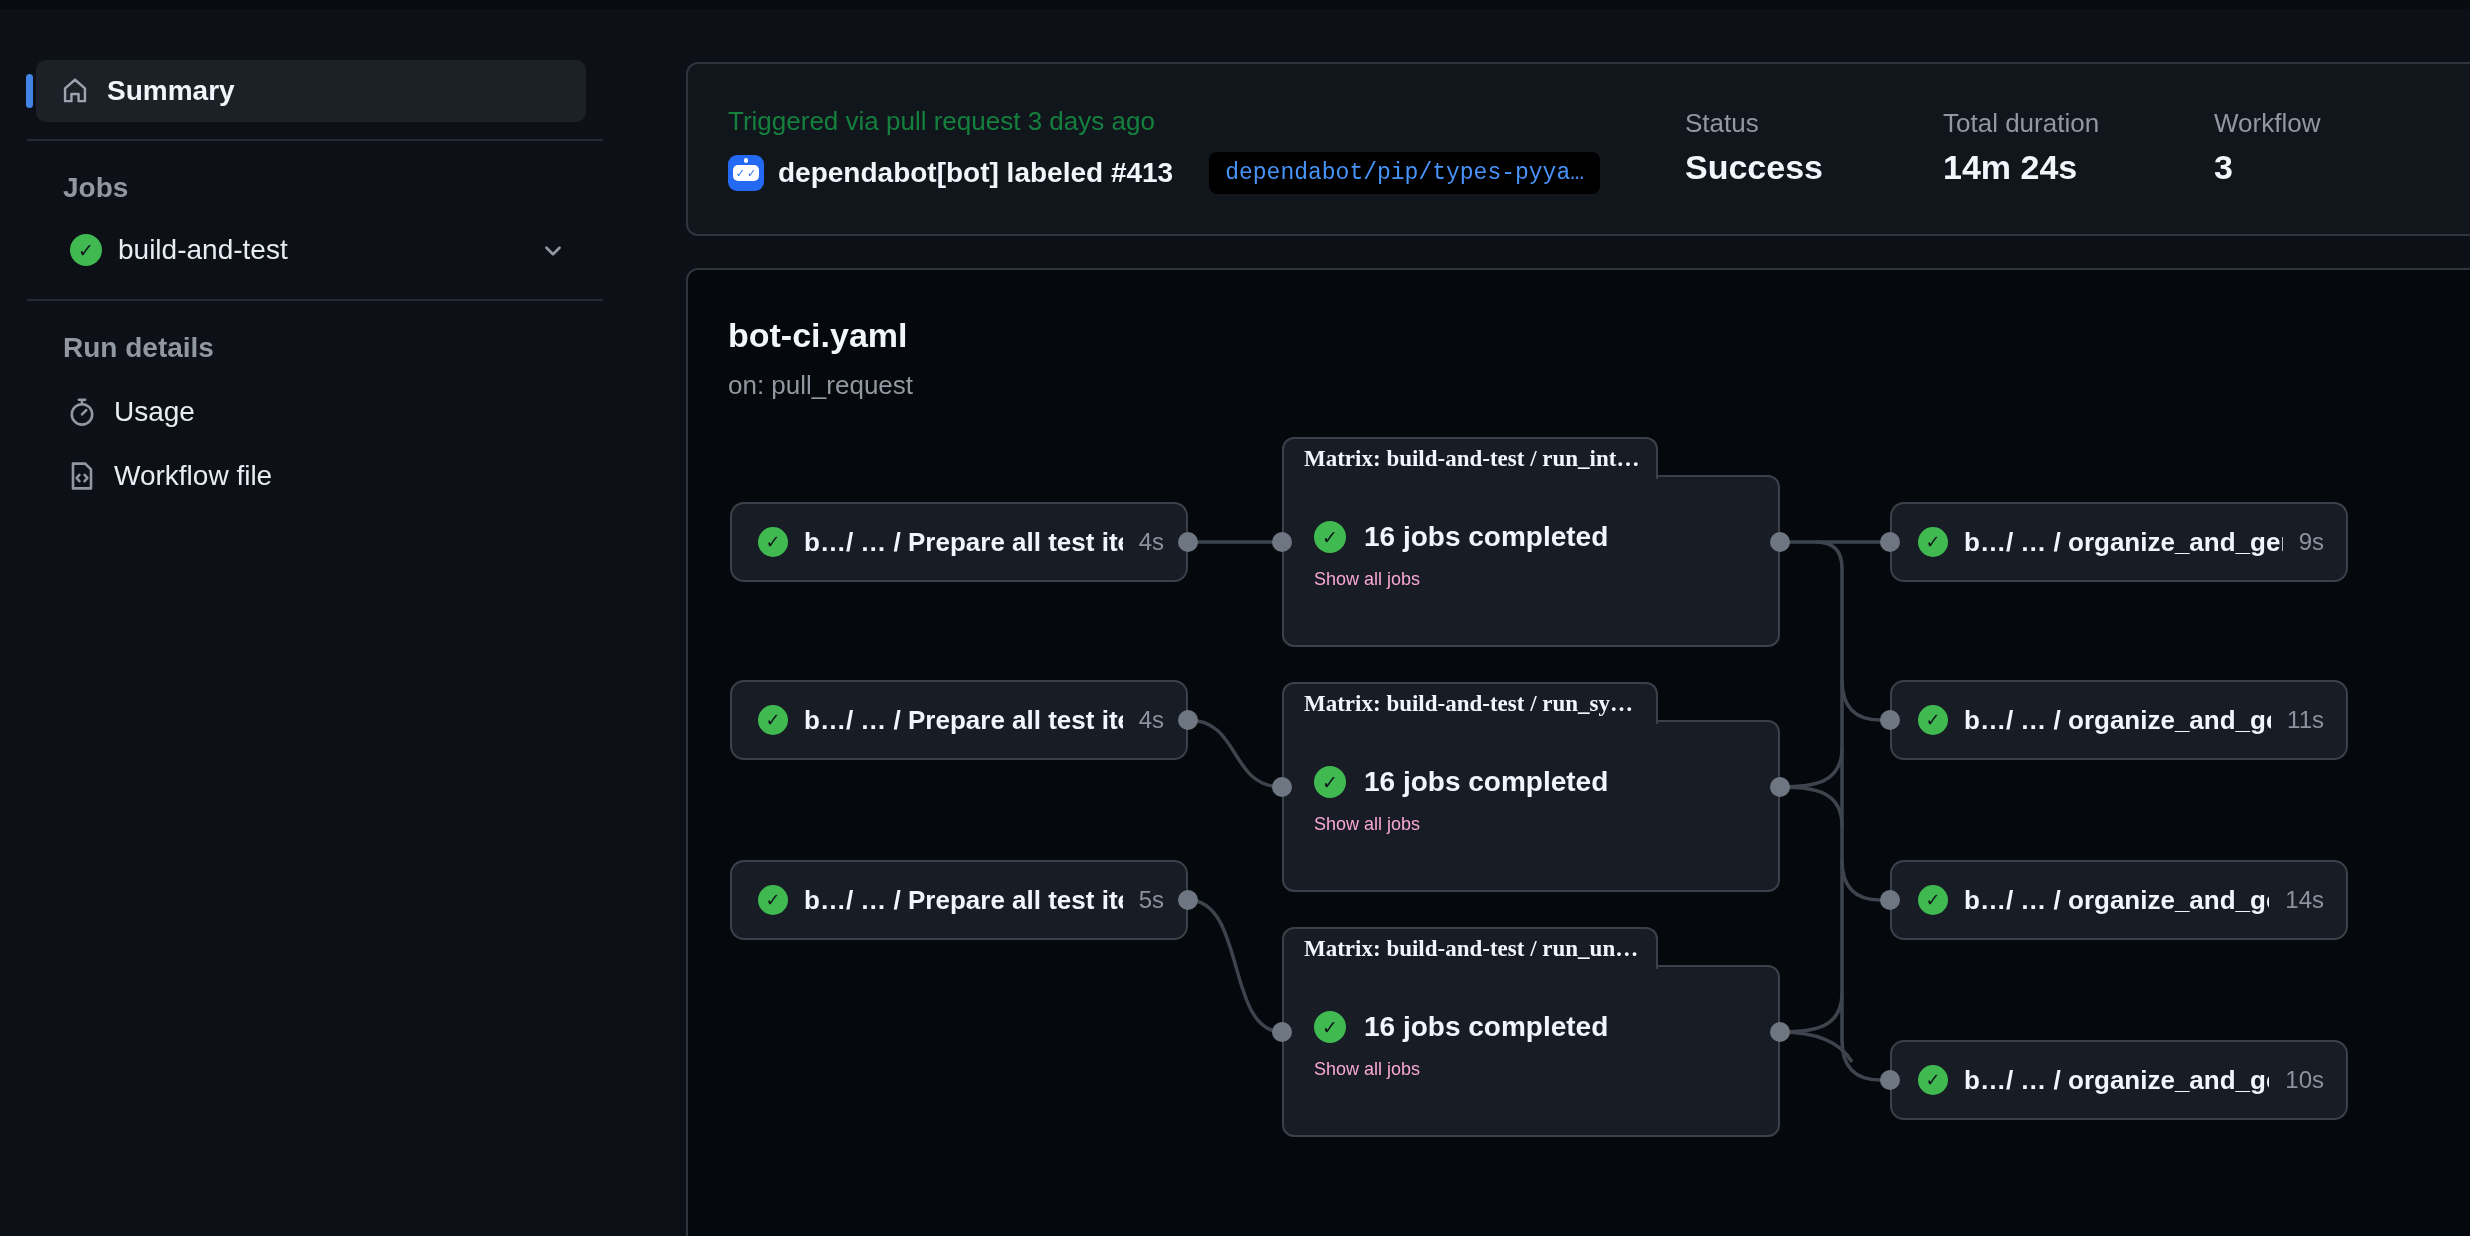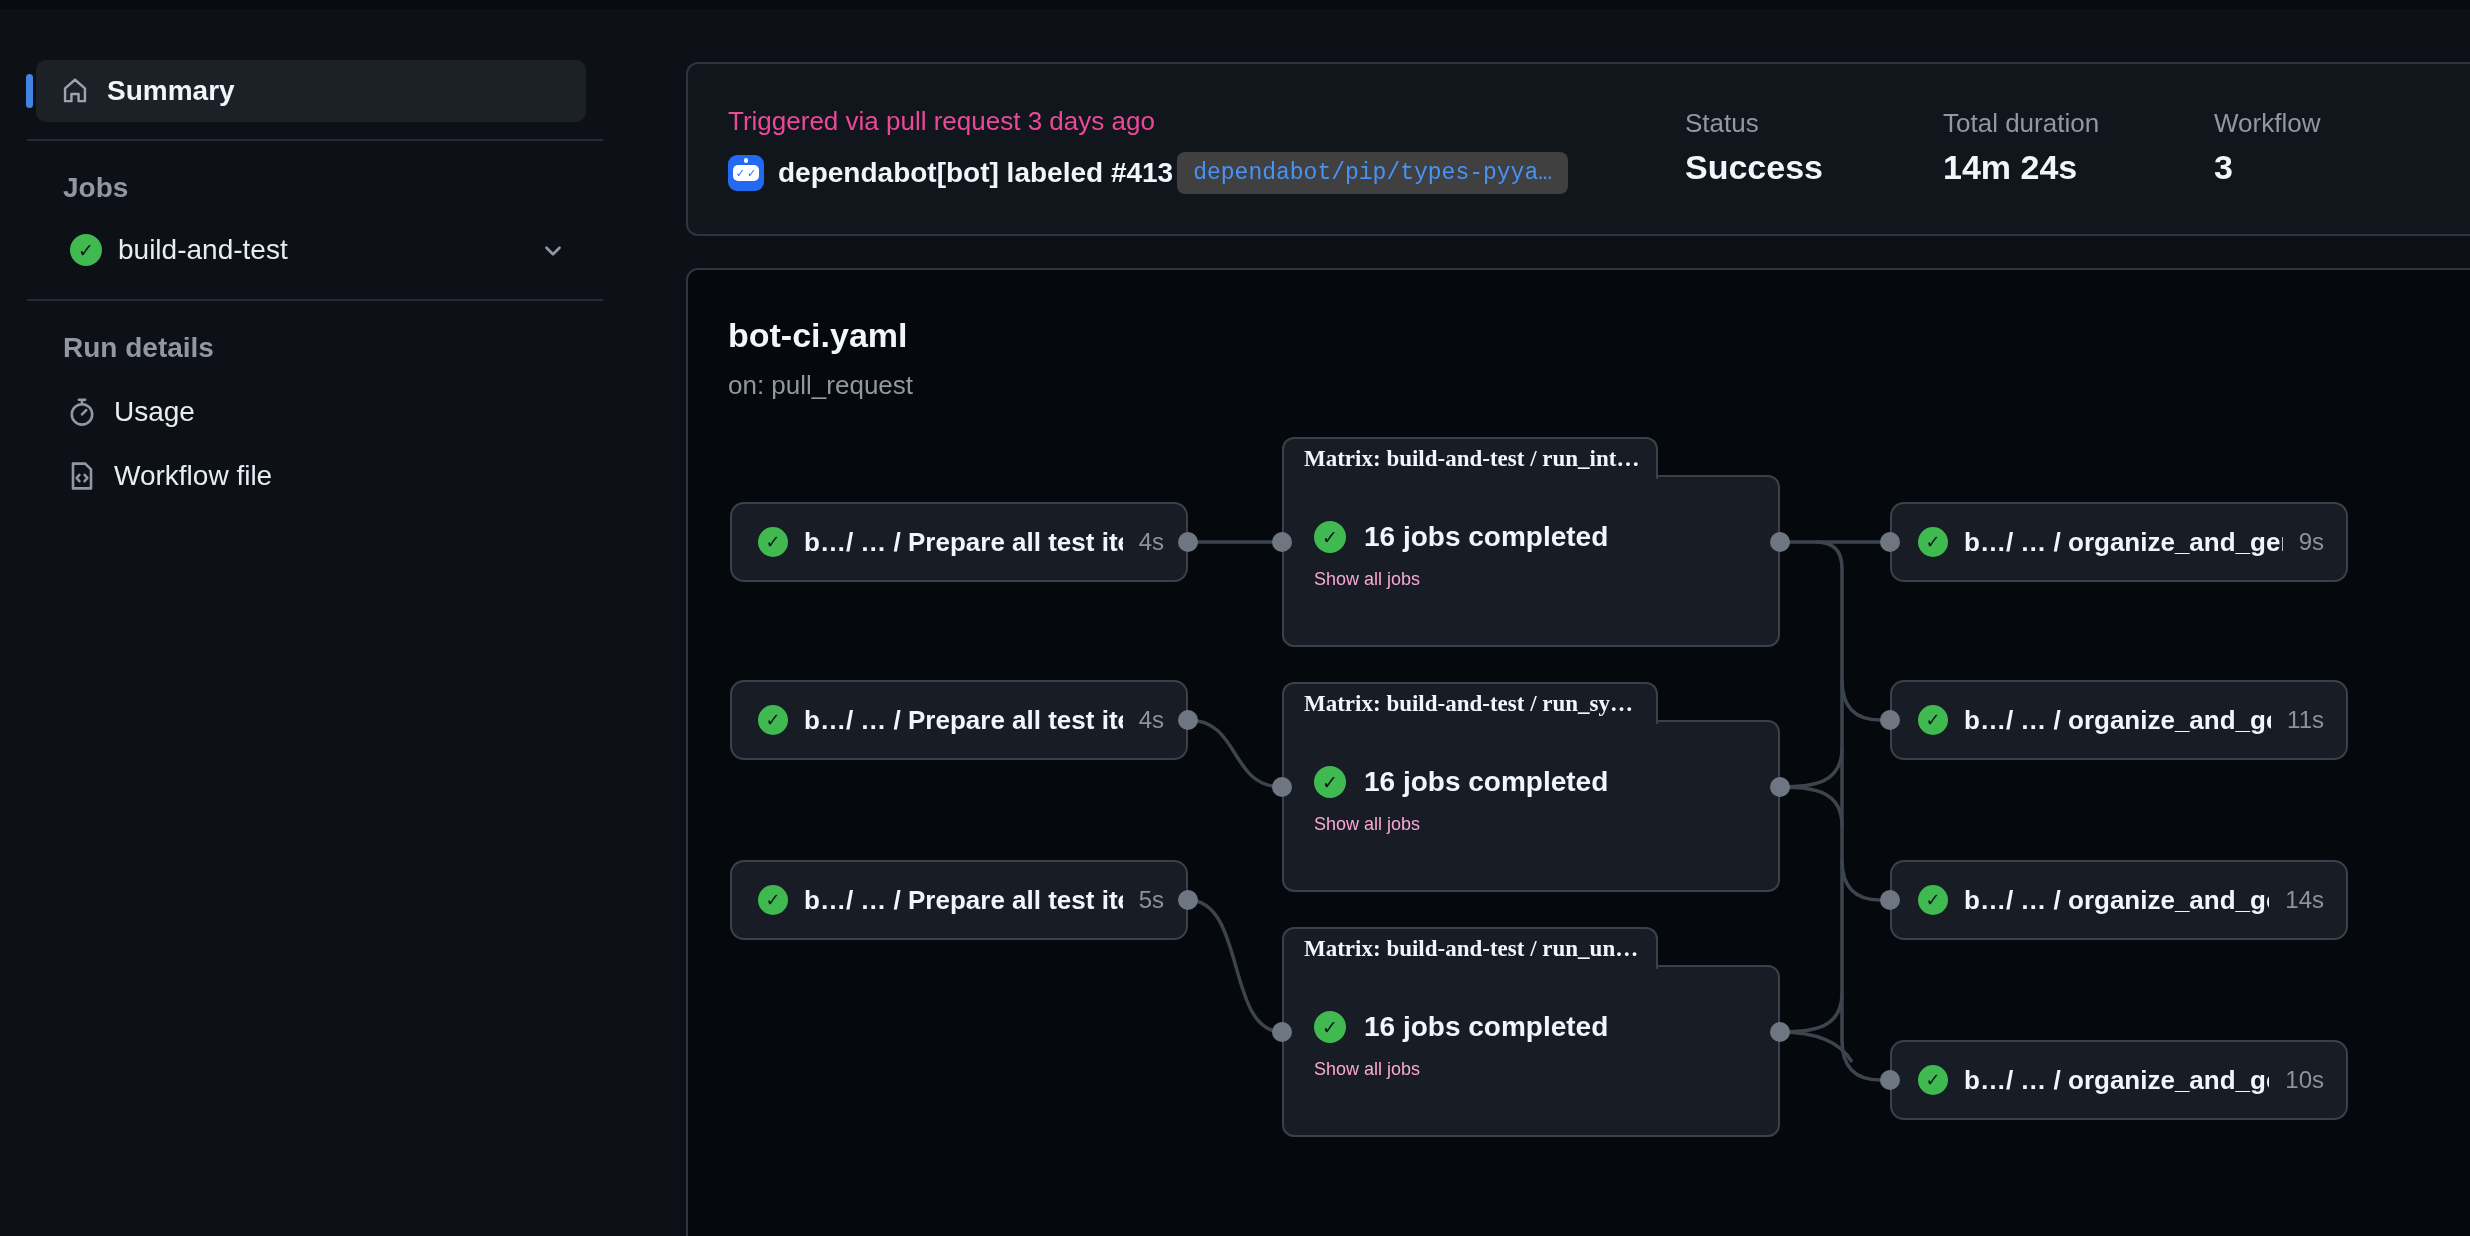--- a/index.html
+++ b/index.html
@@ -20,24 +20,24 @@
   .check-circle{border-radius:50%;background:#3fb950;display:flex;align-items:center;justify-content:center;flex:none;}
   .check-circle span{color:#10151c;font-weight:700;}
   .cc32{width:32px;height:32px;}  .cc32 span{font-size:19px;}
   .cc30{width:30px;height:30px;}  .cc30 span{font-size:18px;}
 
   
   .card{position:absolute;left:686px;width:1906px;border:2px solid #2e353d;border-radius:12px;box-sizing:border-box;}
   .header-card{top:62px;height:174px;background:#11161d;}
   .graph-card{top:268px;height:1100px;background:#05080c;}
 
-  .triggered{position:absolute;left:40px;top:42px;font-size:26px;color:#ec4899;}
+  .triggered{position:absolute;left:40px;top:42px;font-size:26px;color:#15803d;}
   .actor-row{position:absolute;left:40px;top:88px;display:flex;align-items:center;}
   .actor-text{font-size:28px;font-weight:600;color:#f0f6fc;margin-left:14px;}
-  .branch-badge{margin-left:4px;background:#404040;color:#4793f8;font-family:"Liberation Mono","DejaVu Sans Mono",monospace;font-size:23px;padding:8px 16px;border-radius:8px;cursor:pointer;white-space:nowrap;}
+  .branch-badge{margin-left:36px;background:#000000;color:#4793f8;font-family:"Liberation Mono","DejaVu Sans Mono",monospace;font-size:23px;padding:8px 16px;border-radius:8px;cursor:pointer;white-space:nowrap;}
   .bot-avatar{width:36px;height:36px;background:#2469f2;border-radius:9px;position:relative;flex:none;}
   .bot-antenna{position:absolute;left:16px;top:3px;width:4px;height:5px;background:#fff;border-radius:2px;}
   .bot-face{position:absolute;left:5px;top:10px;width:26px;height:16px;background:#fff;border-radius:5px;display:flex;align-items:center;justify-content:center;gap:2px;}
   .bot-face i{font-style:normal;color:#2469f2;font-size:11px;font-weight:700;line-height:1;}
   .stat{position:absolute;top:0;}
   .stat .s-label{position:absolute;top:44px;font-size:26px;color:#9198a1;white-space:nowrap;}
   .stat .s-value{position:absolute;top:84px;font-size:34px;font-weight:700;color:#f0f6fc;white-space:nowrap;}
   .stat-0{left:997px;} .stat-1{left:1255px;} .stat-2{left:1526px;}
 
   .wf-title{position:absolute;left:40px;top:46px;font-size:34px;font-weight:700;color:#f0f6fc;}

